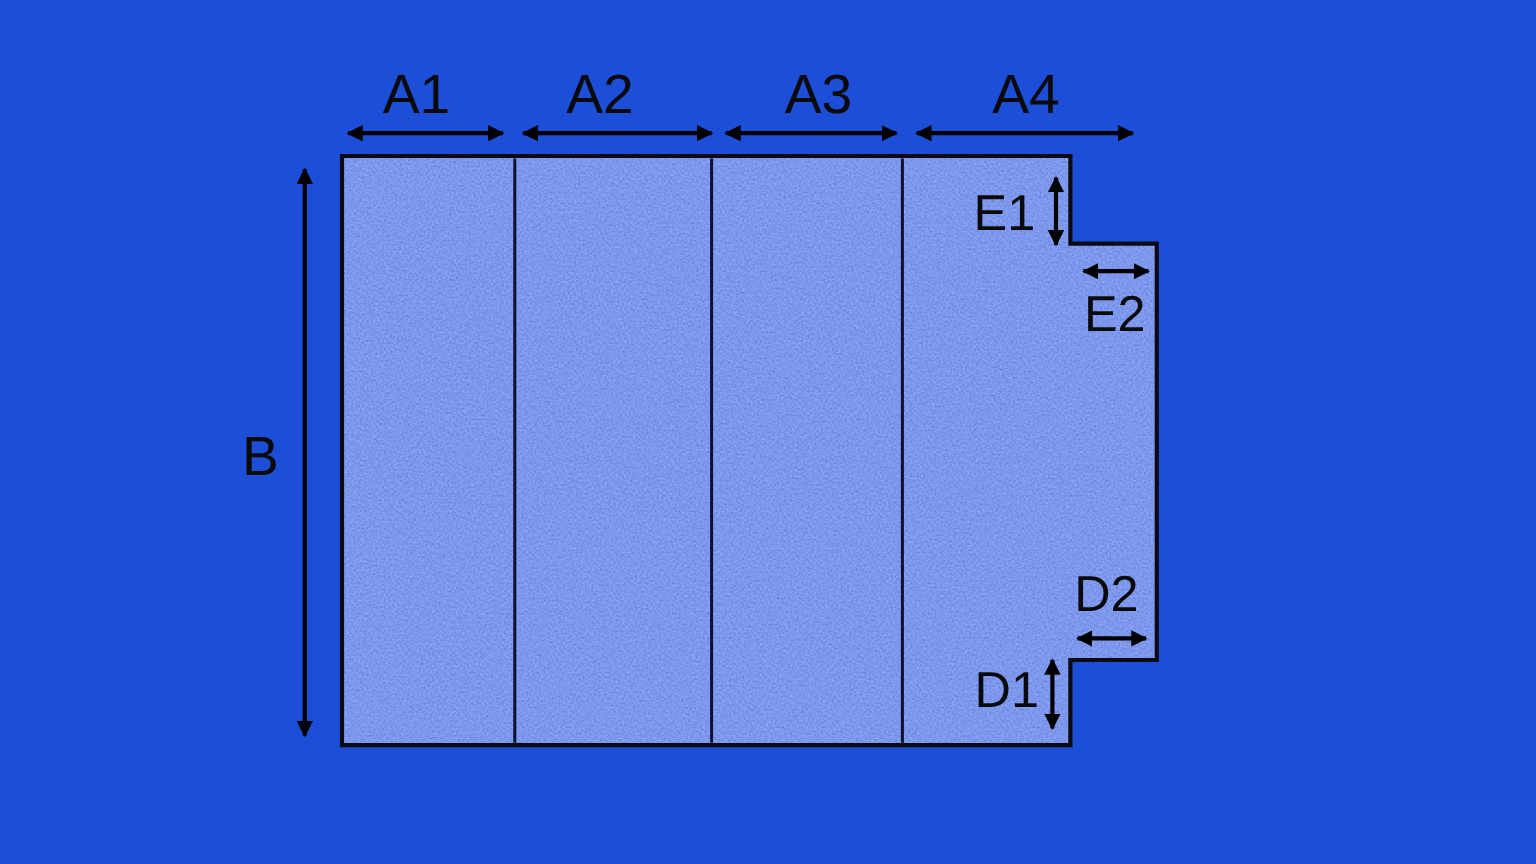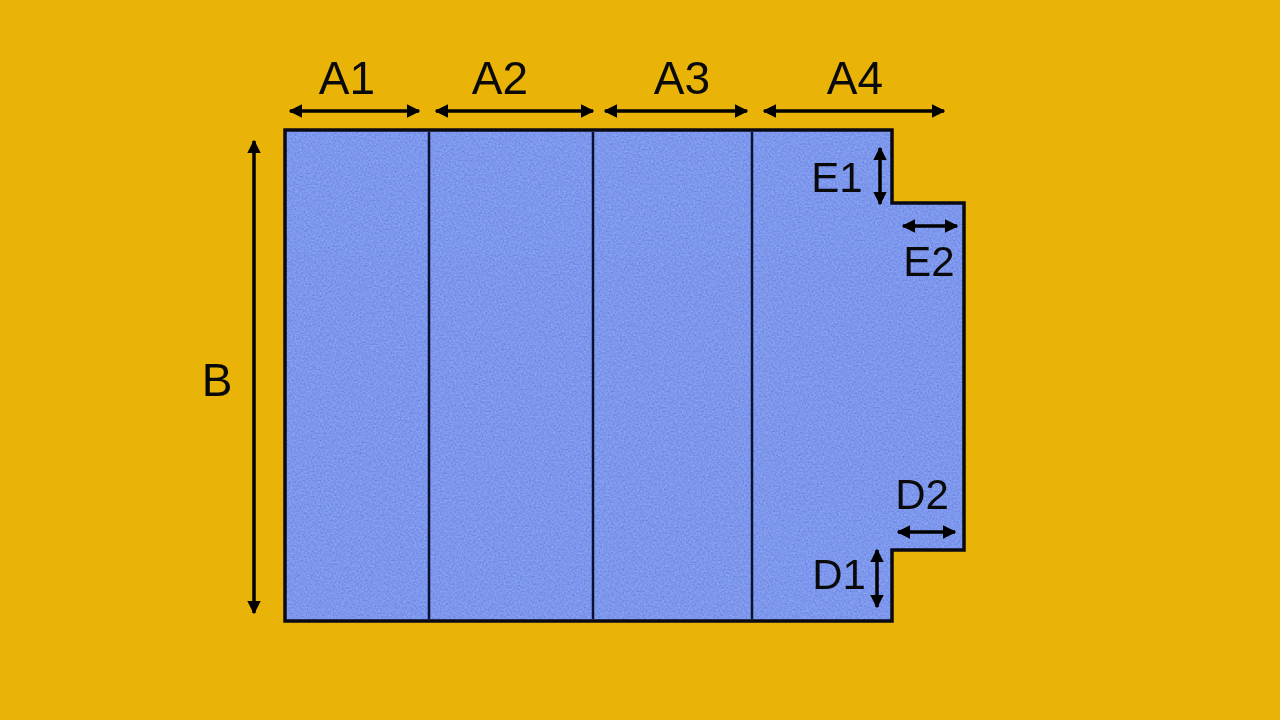--- a/index.html
+++ b/index.html
@@ -7,21 +7,21 @@
     padding: 0;
     width: 1280px;
     height: 720px;
     background: #ffffff;
     overflow: hidden;
   }
   .stage {
     position: relative;
     width: 1280px;
     height: 720px;
-    background: #eab308;
+    background: #1d4ed8;
   }
   svg { display: block; }
   .dim-label {
     font-family: "Liberation Sans", "DejaVu Sans", sans-serif;
     fill: #0a0a0a;
     text-anchor: middle;
   }
   .dim-label--top  { font-size: 46px; }
   .dim-label--b    { font-size: 46px; }
   .dim-label--side { font-size: 42px; }

